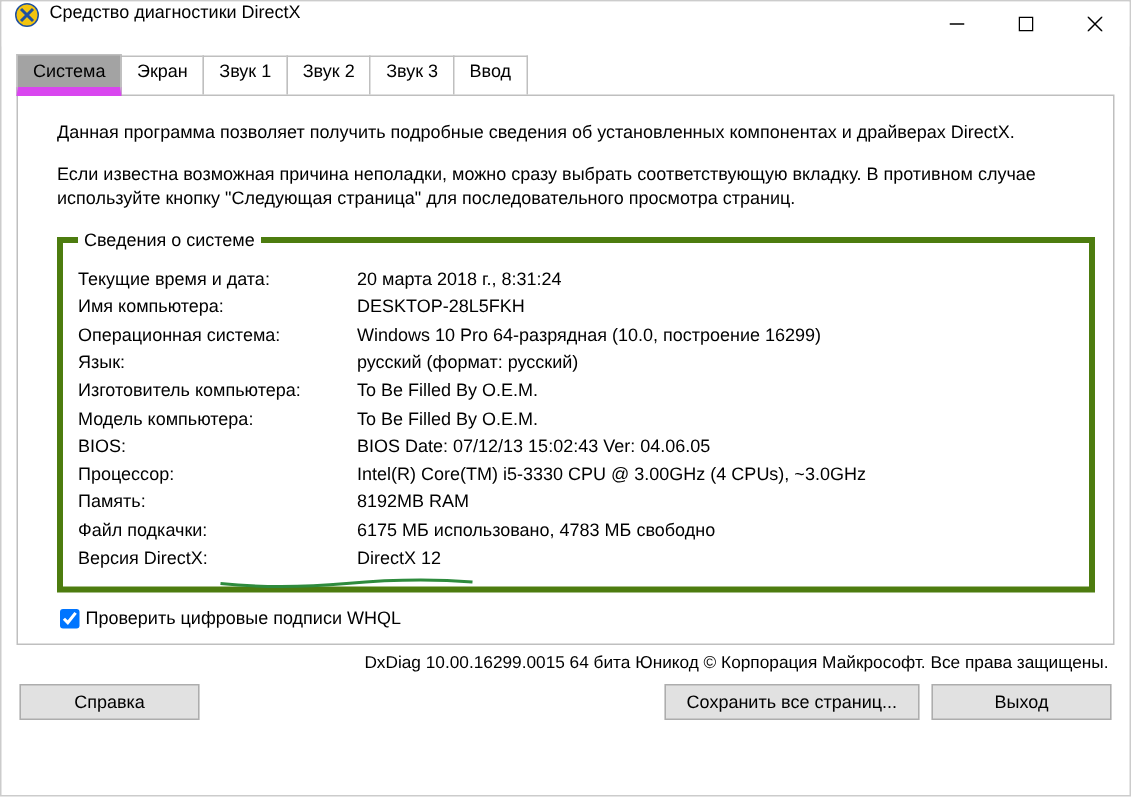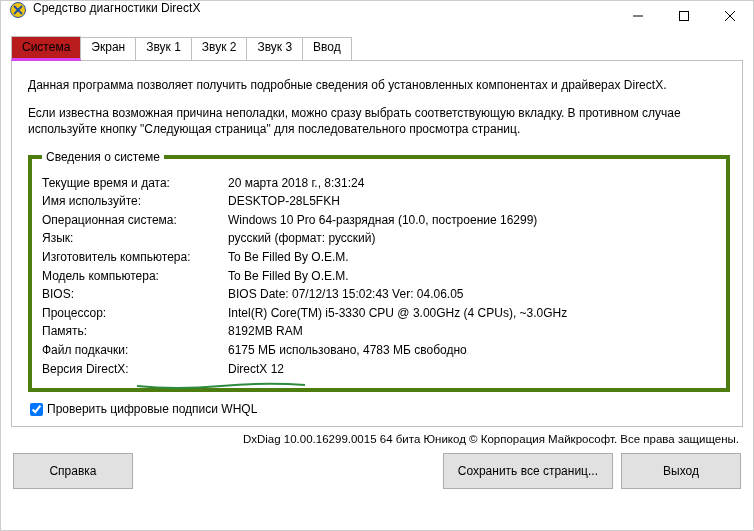--- a/index.html
+++ b/index.html
@@ -53,27 +53,27 @@
     top: 1px;
     z-index: 1;
   }
   .tab.inactive {
     background: #fff;
     top: 2px;
     padding-top:2px;
     padding-bottom:3px;
   }
   .tab.active {
-    background:#b91c1c;
+    background:#a3a3a3;
     z-index: 3;
-    border-bottom:3px solid #d946ef;
+    border-bottom:6px solid #d946ef;
   }
   .tab-body {
     border: 1px solid #bfbfbf;
-    padding: 12px 12px 10px 16px;
+    padding: 12px 12px 10px 26px;
     position: relative;
     z-index: 2;
     background:#fff;
   }
   .intro { margin: 4px 0 12px 0; line-height: 1.35; }
   fieldset.group {
     border: 4px solid #4d7c0f;
     margin: 6px 0 8px 0;
     padding: 10px 10px 10px 10px;
   }
@@ -112,21 +112,21 @@
   }
   .button-bar {
     display: flex;
     gap: 8px;
     margin-top: 8px;
     padding: 0 2px;
   }
   .button-bar .gap { flex:1; }
   .btn {
     min-width: 120px;
-    height: 36px;
+    height: 24px;
     border: 1px solid #adadad;
     background: #e1e1e1;
     font-family: inherit;
     font-size: 12px;
     padding: 0 14px;
     cursor: pointer;
   }
 </style>
 </head>
 <body>
@@ -174,21 +174,21 @@
     <p class="intro">Если известна возможная причина неполадки, можно сразу выбрать соответствующую вкладку. В противном случае используйте кнопку "Следующая страница" для последовательного просмотра страниц.</p>
 
     <fieldset class="group" style="position:relative;">
       <legend>Сведения о системе</legend>
       <div id="info-rows">
           <div class="info-row">
             <div class="info-label">Текущие время и дата:</div>
             <div class="info-value">20 марта 2018 г., 8:31:24</div>
           </div>
           <div class="info-row">
-            <div class="info-label">Имя используйте:</div>
+            <div class="info-label">Имя компьютера:</div>
             <div class="info-value">DESKTOP-28L5FKH</div>
           </div>
           <div class="info-row">
             <div class="info-label">Операционная система:</div>
             <div class="info-value">Windows 10 Pro 64-разрядная (10.0, построение 16299)</div>
           </div>
           <div class="info-row">
             <div class="info-label">Язык:</div>
             <div class="info-value">русский (формат: русский)</div>
           </div>

